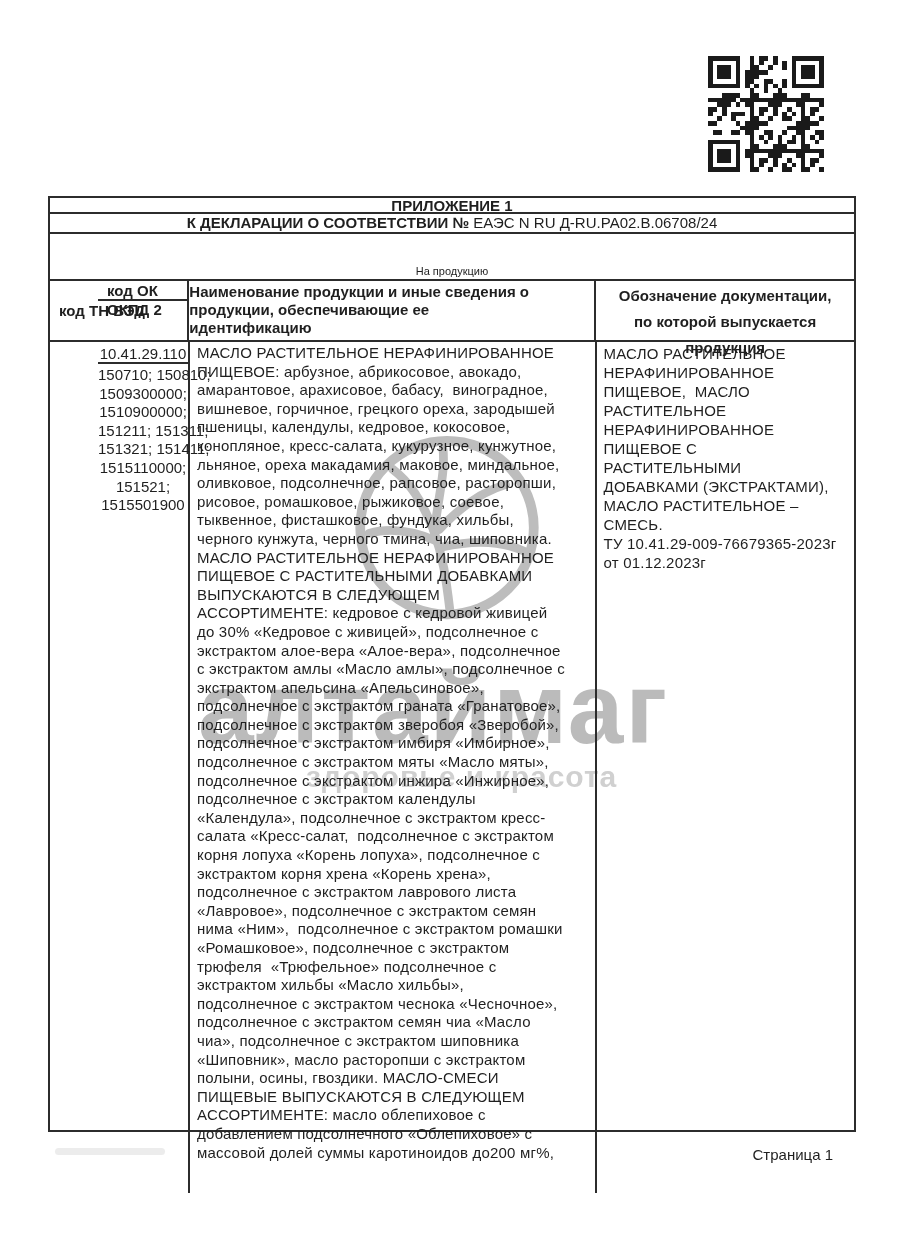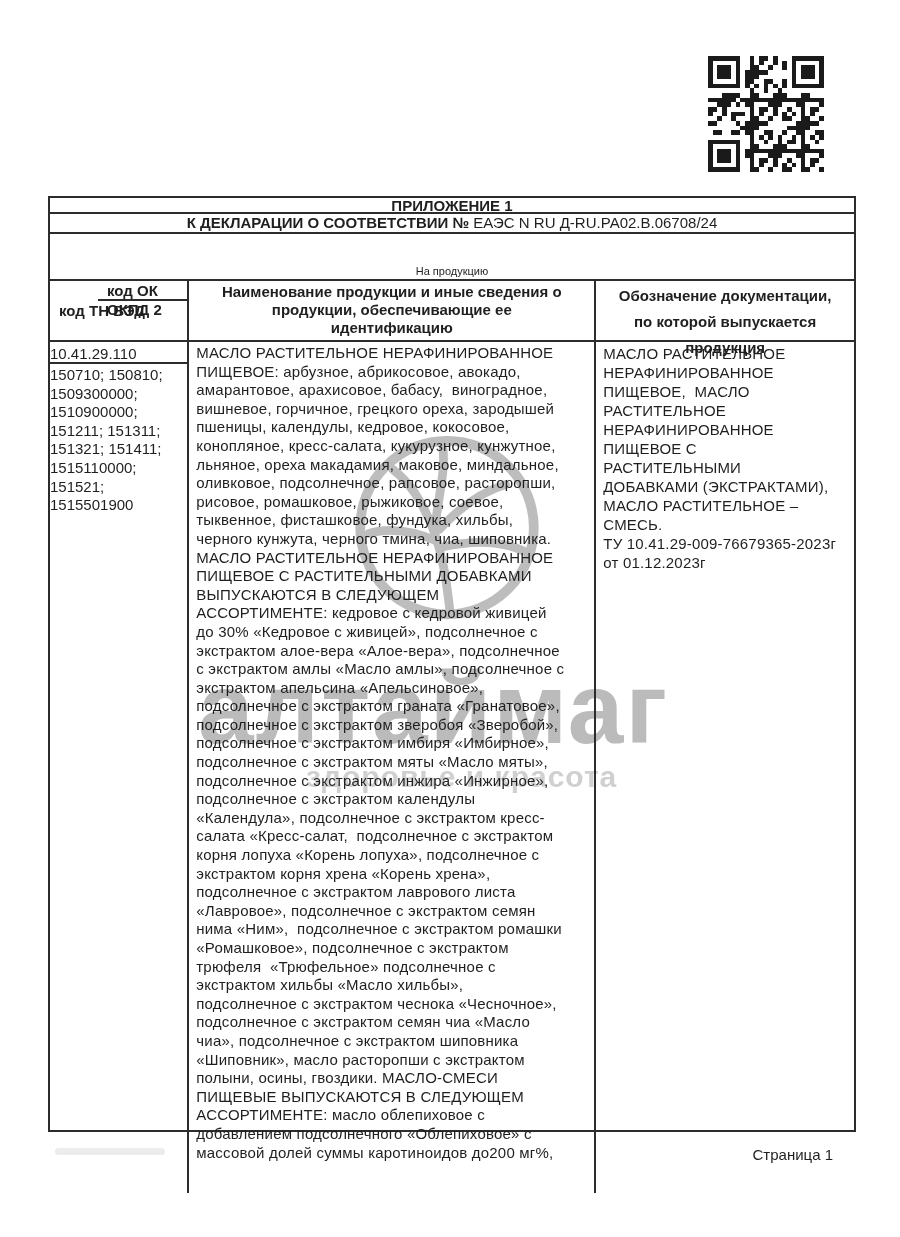--- a/index.html
+++ b/index.html
@@ -30,25 +30,25 @@
   .row{box-sizing:border-box;border-bottom:2px solid #2c2c2c;text-align:center;overflow:hidden;}
   .r1{height:16px;font-size:15px;line-height:15px;font-weight:bold;}
   .r2{height:20px;font-size:15px;line-height:18px;}
   .r2 .b{font-weight:bold;}
   .r3{height:18px;font-size:11px;line-height:16px;margin-top:29px;}
   .hrow{box-sizing:border-box;height:61px;border-bottom:2px solid #2c2c2c;display:flex;}
   .hc1{box-sizing:border-box;width:140px;border-right:2px solid #2c2c2c;font-weight:bold;font-size:15px;text-align:left;}
   .hc1a{box-sizing:border-box;height:20px;line-height:19px;padding-left:9px;border-bottom:2px solid #2c2c2c;margin-left:48px;}
   .hc1b{height:18px;line-height:19px;padding-left:9px;}
   .hc2{box-sizing:border-box;width:409px;border-right:2px solid #2c2c2c;
-       font-weight:bold;font-size:15px;line-height:18px;text-align:center;white-space:pre-line;padding-top:2px;}
+       font-weight:bold;font-size:15px;line-height:18px;text-align:left;white-space:pre-line;padding-top:2px;}
   .hc3{box-sizing:border-box;width:259px;font-weight:bold;font-size:15px;line-height:26px;
        text-align:center;white-space:pre-line;padding-top:2px;}
   .brow{box-sizing:border-box;display:flex;height:851px;}
-  .bc1{box-sizing:border-box;width:140px;border-right:2px solid #2c2c2c;text-align:left;font-size:15px;}
+  .bc1{box-sizing:border-box;width:140px;border-right:2px solid #2c2c2c;text-align:center;font-size:15px;padding-left:48px;}
   .okpd{box-sizing:border-box;height:20px;line-height:19px;margin-top:2px;border-bottom:2px solid #2c2c2c;}
   .tnved{white-space:pre;line-height:18.6px;padding-top:2px;}
   .bc2{box-sizing:border-box;width:409px;border-right:2px solid #2c2c2c;
        font-size:15px;line-height:18.6px;letter-spacing:.2px;
        white-space:pre;overflow:hidden;padding:2px 0 0 7px;}
   .bc3{box-sizing:border-box;width:259px;font-size:15px;line-height:19px;letter-spacing:.2px;
        white-space:pre;overflow:hidden;padding:2px 0 0 7px;}
   
   .pagenum{position:absolute;right:67px;top:1146px;font-size:15px;z-index:1;}
   

